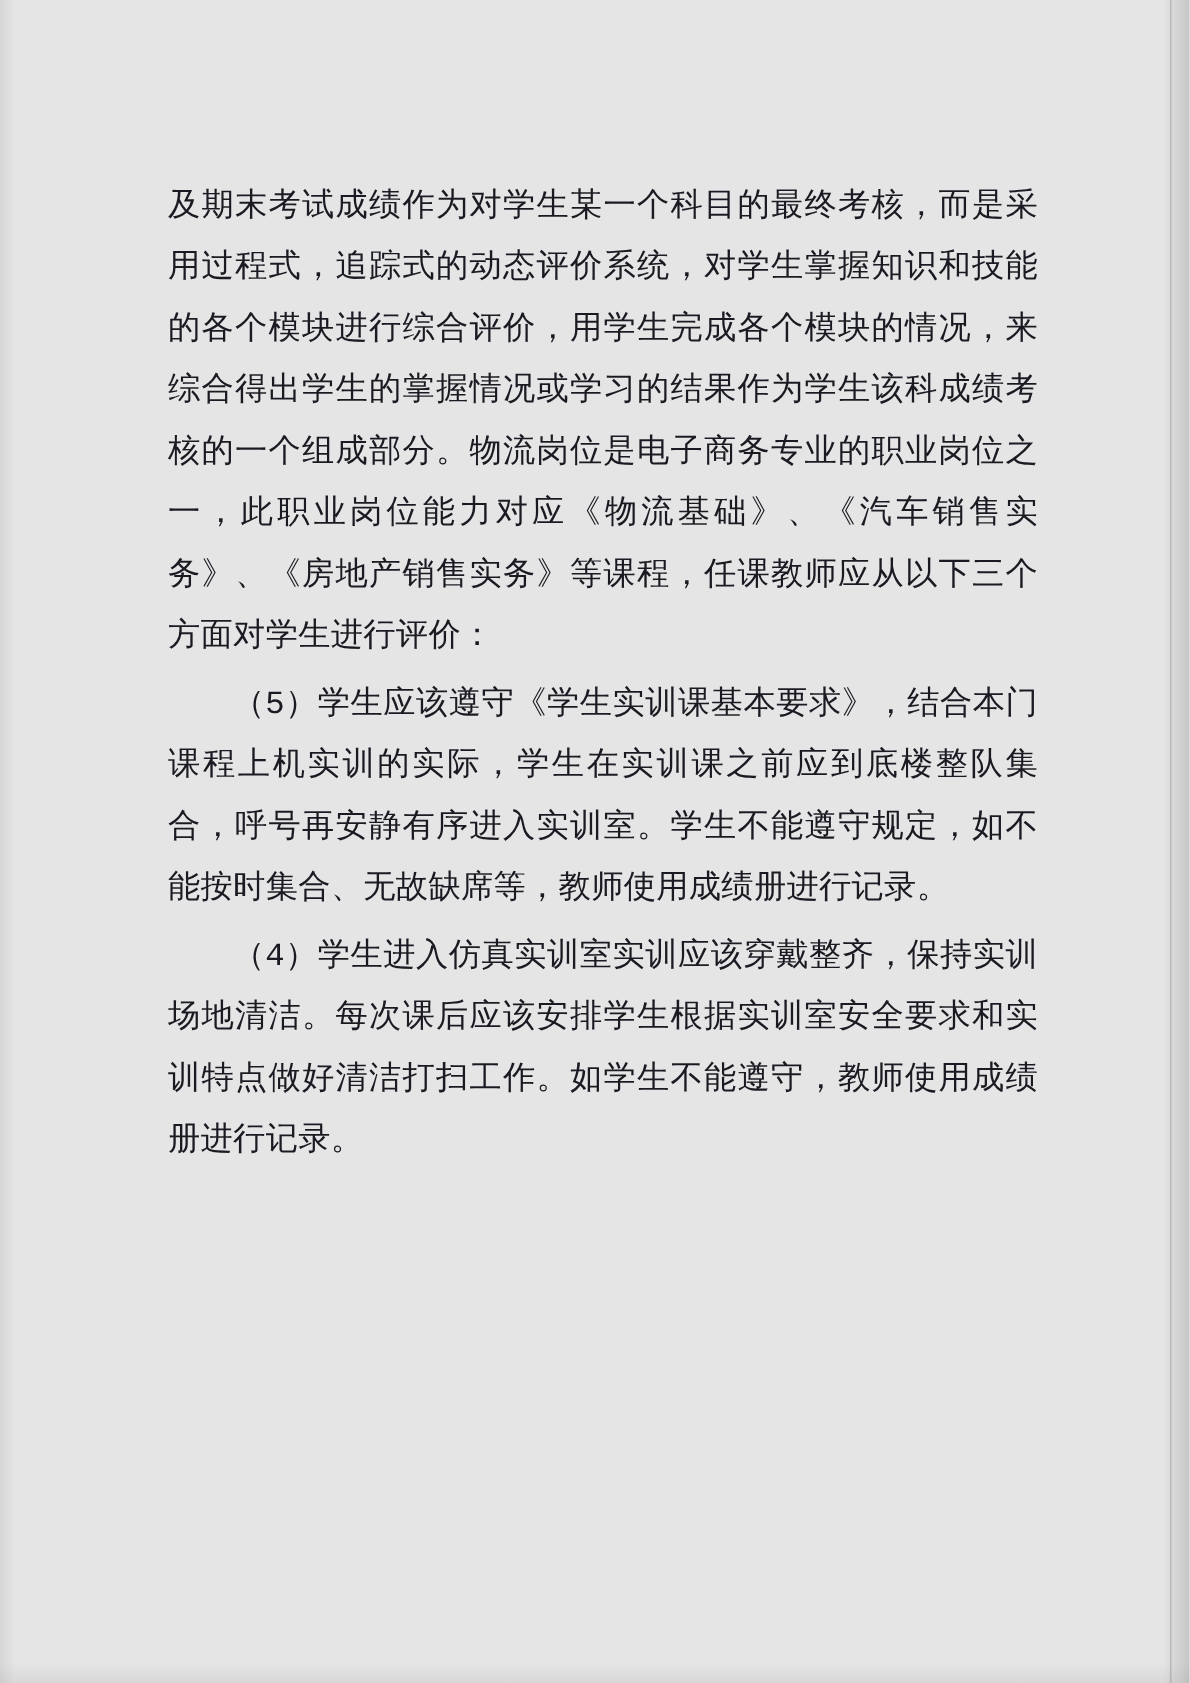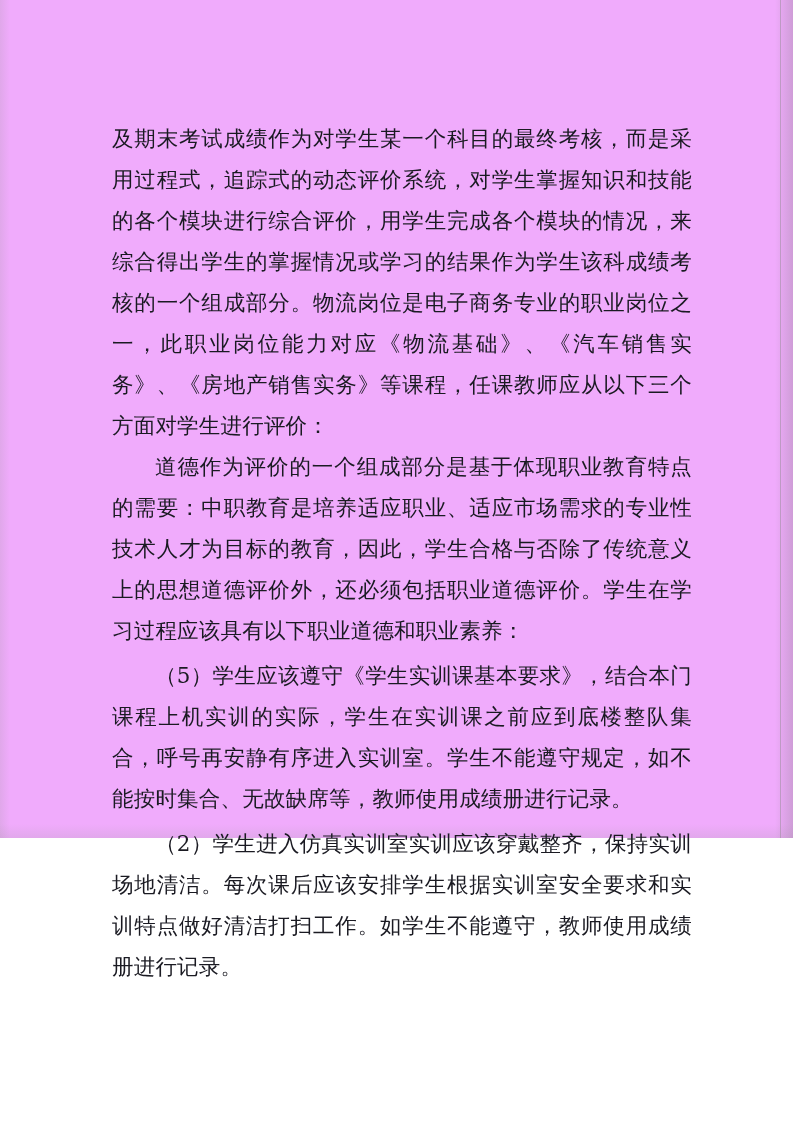--- a/index.html
+++ b/index.html
@@ -9,23 +9,24 @@
   body {
     width: 793px;
     height: 1122px;
     background: #ffffff;
     font-family: "DejaVu Serif", serif;
     overflow: hidden;
   }
   .page {
     position: relative;
     width: 793px;
-    height: 838px;
-    background: #f0abfc;
+    height: 1122px;
+    background: #e5e5e5;
     box-sizing: border-box;
+    font-family: Liberation Mono, monospace;
   }
   
   .page::before {
     content: "";
     position: absolute;
     top: 0; left: 0;
     width: 10px; height: 100%;
     background: linear-gradient(to right, rgba(150,150,150,0.18), rgba(255,255,255,0));
     pointer-events: none;
   }
@@ -91,17 +92,16 @@
 </head>
 <body>
 
 <div class="page">
   <div class="edge-right"></div>
   <div class="edge-line"></div>
   <div class="edge-bottom"></div>
 
   <div class="content">
     <p class="para">及期末考试成绩作为对学生某一个科目的最终考核，而是采用过程式，追踪式的动态评价系统，对学生掌握知识和技能的各个模块进行综合评价，用学生完成各个模块的情况，来综合得出学生的掌握情况或学习的结果作为学生该科成绩考核的一个组成部分。物流岗位是电子商务专业的职业岗位之一，此职业岗位能力对应《物流基础》、《汽车销售实务》、《房地产销售实务》等课程，任课教师应从以下三个方面对学生进行评价：</p>
-    <p class="para indent">道德作为评价的一个组成部分是基于体现职业教育特点的需要：中职教育是培养适应职业、适应市场需求的专业性技术人才为目标的教育，因此，学生合格与否除了传统意义上的思想道德评价外，还必须包括职业道德评价。学生在学习过程应该具有以下职业道德和职业素养：</p>
     <p class="para indent spaced">（5）学生应该遵守《学生实训课基本要求》，结合本门课程上机实训的实际，学生在实训课之前应到底楼整队集合，呼号再安静有序进入实训室。学生不能遵守规定，如不能按时集合、无故缺席等，教师使用成绩册进行记录。</p>
-    <p class="para indent spaced">（2）学生进入仿真实训室实训应该穿戴整齐，保持实训场地清洁。每次课后应该安排学生根据实训室安全要求和实训特点做好清洁打扫工作。如学生不能遵守，教师使用成绩册进行记录。</p>
+    <p class="para indent spaced">（4）学生进入仿真实训室实训应该穿戴整齐，保持实训场地清洁。每次课后应该安排学生根据实训室安全要求和实训特点做好清洁打扫工作。如学生不能遵守，教师使用成绩册进行记录。</p>
   </div>
 </div>
 
 </body></html>

